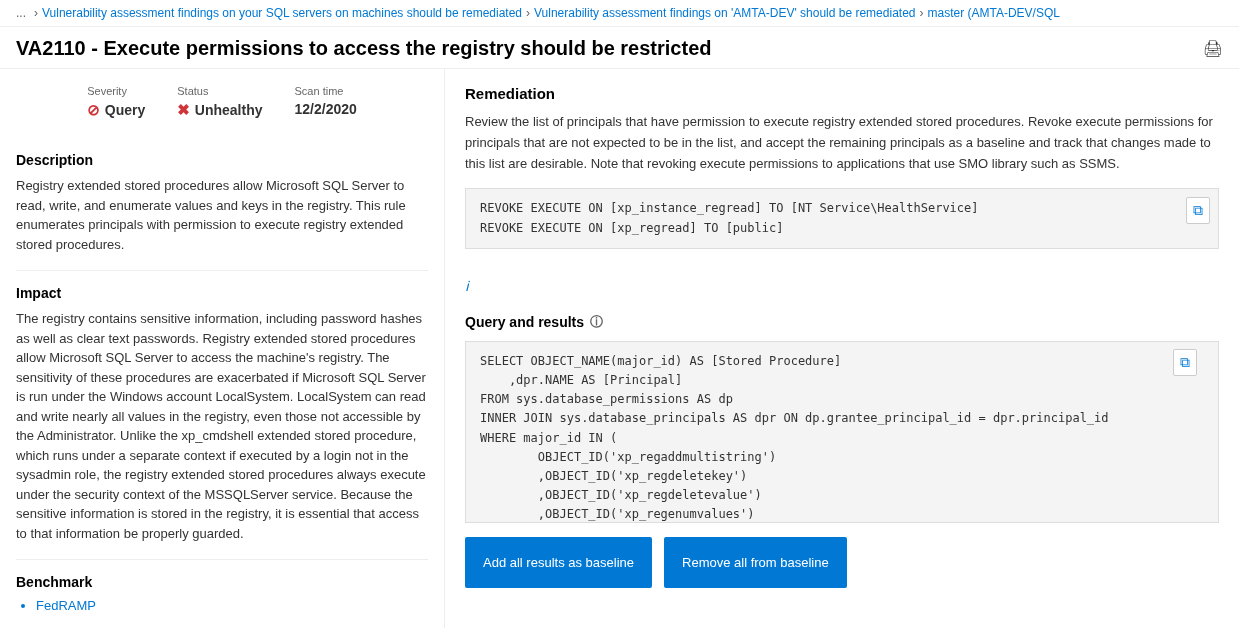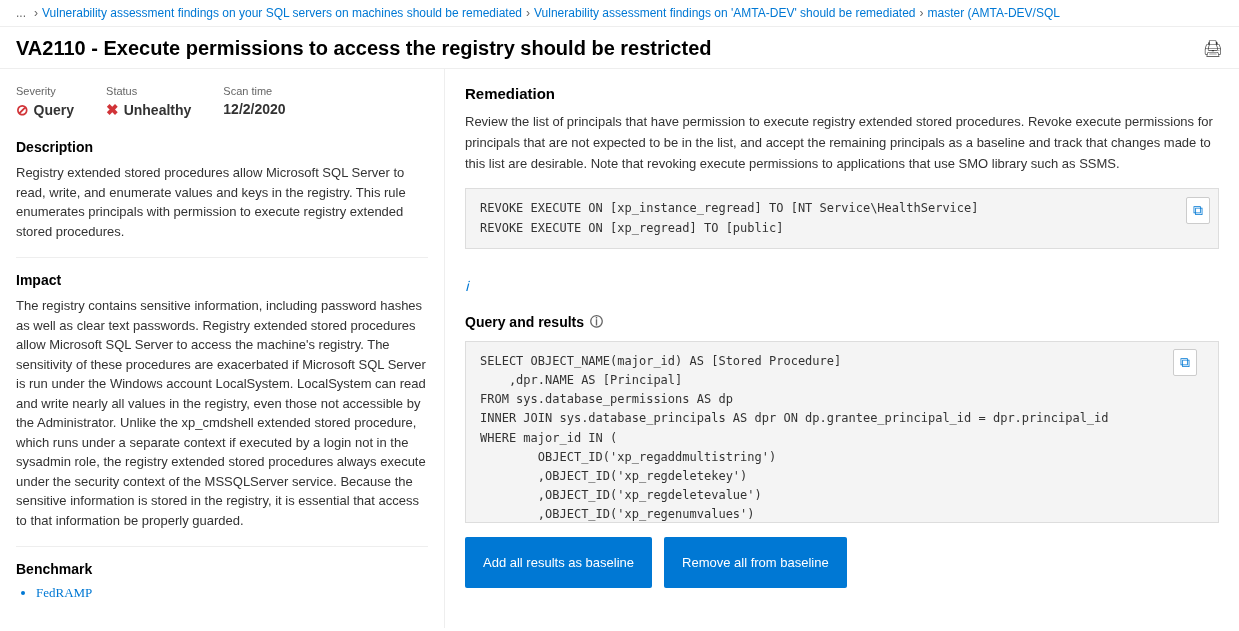--- a/index.html
+++ b/index.html
@@ -22,32 +22,32 @@
     .content-wrapper {
       display: flex; height: calc(631px - 72px); overflow: hidden;
     }
 
     
     .left-panel {
       width: 445px; min-width: 445px; padding: 16px; border-right: 1px solid #eee; overflow-y: auto;
     }
 
     .severity-row {
-      display: flex; gap: 32px; margin-bottom: 20px;
+      display: flex; gap: 32px; margin-bottom: 33px; justify-content: center;
     }
     .meta-block { display: flex; flex-direction: column; }
     .meta-label { font-size: 11px; color: #666; margin-bottom: 4px; }
     .meta-value { display: flex; align-items: center; font-weight: 600; font-size: 14px; }
     .icon-error { color: #d13438; font-size: 15px; margin-right: 5px; }
     .icon-unhealthy { color: #d13438; font-size: 15px; margin-right: 5px; }
 
     .section-title { font-size: 14px; font-weight: 600; margin-bottom: 8px; color: #000; }
     .section-text { font-size: 13px; color: #333; line-height: 1.5; margin-bottom: 16px; }
 
-    .benchmark-list { list-style: disc; padding-left: 20px; margin-top: 4px; font-family: Liberation Serif, serif; }
+    .benchmark-list { list-style: disc; padding-left: 20px; margin-top: 4px; }
     .benchmark-list li { font-size: 13px; color: #0078d4; cursor: pointer; }
 
     
     .right-panel {
       flex: 1; padding: 16px 20px; overflow-y: auto;
     }
 
     .remediation-title { font-size: 15px; font-weight: 600; margin-bottom: 10px; color: #000; }
     .remediation-text { font-size: 13px; color: #333; line-height: 1.6; margin-bottom: 14px; }
 

